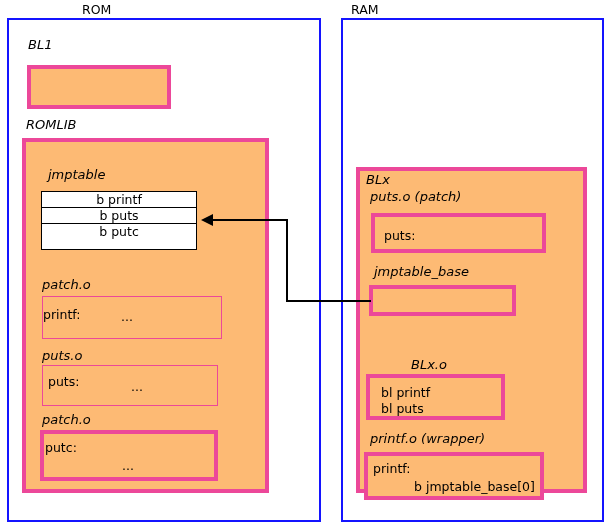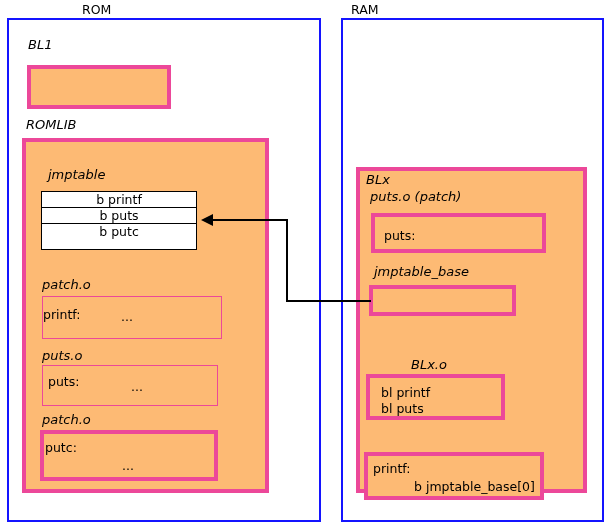--- a/index.html
+++ b/index.html
@@ -127,20 +127,21 @@
 
   <div class="lbl" style="left:374px; top:265px;">jmptable_base</div>
   <div class="box" style="left:369px; top:285px; width:147px; height:31px;"></div>
 
   <div class="lbl" style="left:367px; top:358px;margin-left:44px;">BLx.o</div>
   <div class="box" style="left:366px; top:374px; width:139px; height:46px;">
     <div class="box-text" style="left:11px; top:7px;">bl printf</div>
     <div class="box-text" style="left:11px; top:23px;">bl puts</div>
   </div>
 
+  <div class="lbl" style="left:370px; top:432px;">printf.o (wrapper)</div>
   <div class="box" style="left:364px; top:452px; width:180px; height:48px;">
     <div class="box-text" style="left:5px; top:5px;">printf:</div>
     <div class="box-text" style="left:46px; top:23px;">b jmptable_base[0]</div>
   </div>
 
   <div class="conn-seg" style="left:286px; top:300px; width:85px; height:2px;"></div>
   <div class="conn-seg" style="left:286px; top:219px; width:2px; height:83px;"></div>
   <div class="conn-seg" style="left:212px; top:219px; width:76px; height:2px;"></div>
   <div class="arrow-head" style="left:201px; top:214px;"></div>
 

